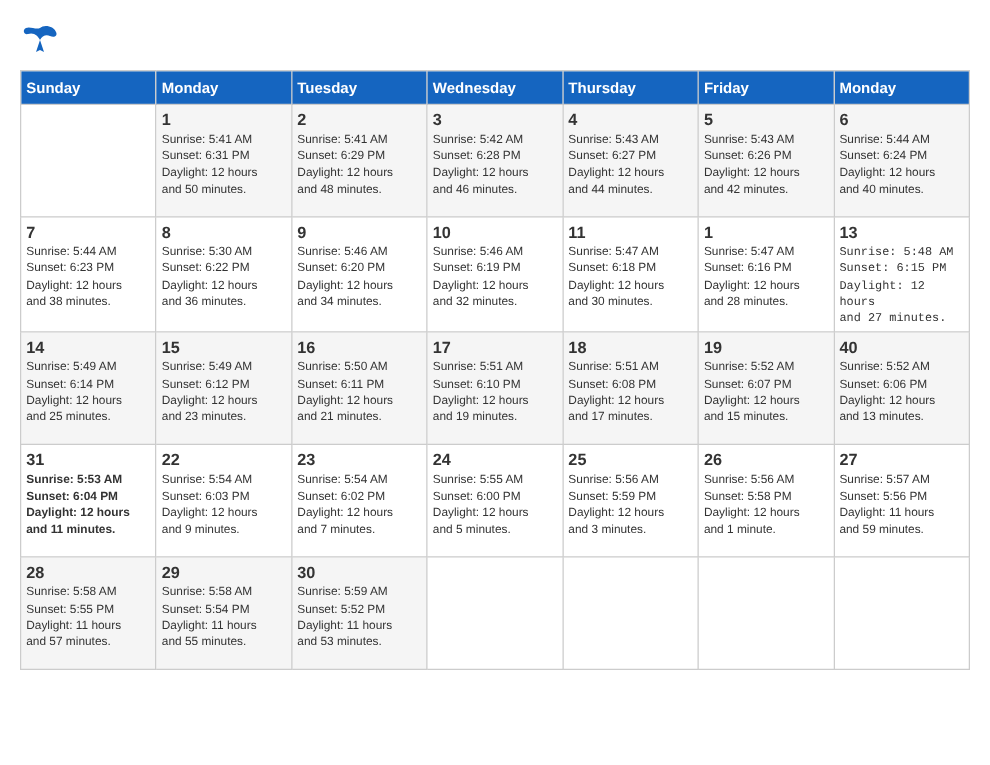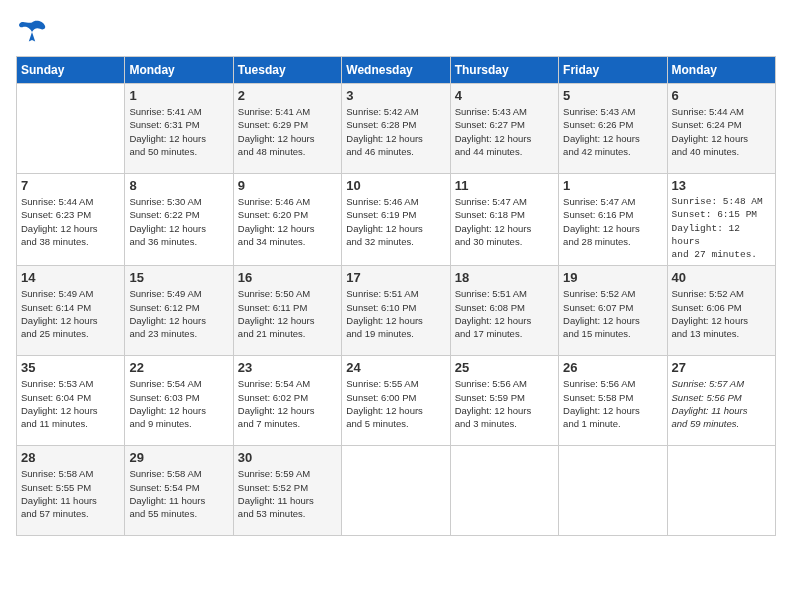--- a/index.html
+++ b/index.html
@@ -261,22 +261,22 @@
         <td>
           <span class="day-num">40</span>
           <div class="cell-info" style="white-space: pre-line;">Sunrise: 5:52 AM
 Sunset: 6:06 PM
 Daylight: 12 hours
 and 13 minutes.</div>
         </td>
       </tr>
       <tr>
         <td>
-          <span class="day-num">35</span>
-          <div class="cell-info" style="white-space: pre-line;">Sunrise: 5:53 AM
+          <span class="day-num">31</span>
+          <div class="cell-info" style="white-space: pre-line; font-weight: bold;">Sunrise: 5:53 AM
 Sunset: 6:04 PM
 Daylight: 12 hours
 and 11 minutes.</div>
         </td>
         <td>
           <span class="day-num">22</span>
           <div class="cell-info" style="white-space: pre-line;">Sunrise: 5:54 AM
 Sunset: 6:03 PM
 Daylight: 12 hours
 and 9 minutes.</div>
@@ -304,21 +304,21 @@
         </td>
         <td>
           <span class="day-num">26</span>
           <div class="cell-info" style="white-space: pre-line;">Sunrise: 5:56 AM
 Sunset: 5:58 PM
 Daylight: 12 hours
 and 1 minute.</div>
         </td>
         <td>
           <span class="day-num">27</span>
-          <div class="cell-info" style="white-space: pre-line; font-style: italic;">Sunrise: 5:57 AM
+          <div class="cell-info" style="white-space: pre-line;">Sunrise: 5:57 AM
 Sunset: 5:56 PM
 Daylight: 11 hours
 and 59 minutes.</div>
         </td>
       </tr>
       <tr>
         <td>
           <span class="day-num">28</span>
           <div class="cell-info" style="white-space: pre-line;">Sunrise: 5:58 AM
 Sunset: 5:55 PM

